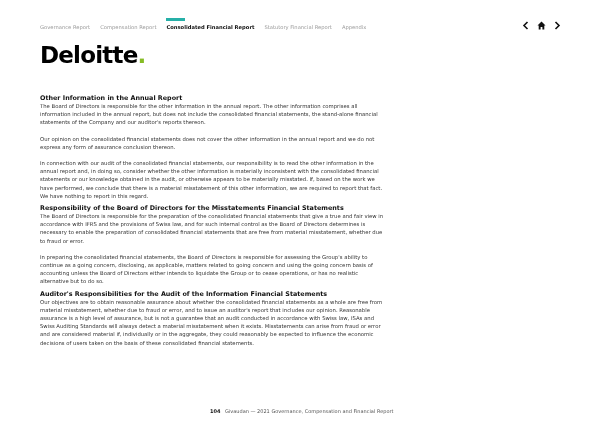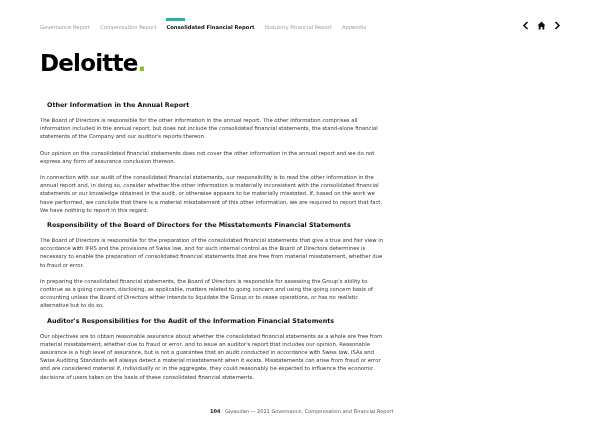--- a/index.html
+++ b/index.html
@@ -3,24 +3,24 @@
 <meta charset="utf-8">
 <style>
   html, body { margin: 0; padding: 0; background: #ffffff; }
   body { width: 600px; height: 424px; position: relative; overflow: hidden; font-family: "DejaVu Sans", sans-serif; color: #222; }
   .topnav { position: absolute; top: 24px; left: 40px; display: flex; gap: 10px; font-size: 5.2px; white-space: nowrap; }
   .topnav .tab { color: #9a9a9a; position: relative; cursor: pointer; }
   .topnav .tab.active { color: #111; font-weight: bold; }
   .topnav .tab.active .bar { position: absolute; top: -6px; left: 0; width: 19px; height: 3px; background: #26b0a8; }
   .navicons { position: absolute; top: 21px; left: 522px; display: flex; gap: 8px; align-items: center; }
   .navicons svg { display: block; }
-  .logo { position: absolute; top: 50px; left: 40px; font-family: "DejaVu Sans", sans-serif; font-weight: bold; font-size: 23px; letter-spacing: -0.8px; color: #000; }
+  .logo { position: absolute; top: 42px; left: 40px; font-family: "DejaVu Sans", sans-serif; font-weight: bold; font-size: 23px; letter-spacing: -0.8px; color: #000; }
   .logo .dot { color: #86bc25; }
   .content { position: absolute; top: 94px; left: 40px; width: 346px; font-size: 5.3px; line-height: 8.2px; color: #333; }
-  .content h2 { font-size: 6.4px; font-weight: bold; margin: 7px; color: #111; line-height: 8px; }
+  .content h2 { font-size: 6.4px; font-weight: bold; margin: 0; color: #111; line-height: 8px; }
   .content p { margin: 0 0 8px 0; }
   .content p.tight { margin-bottom: 4px; }
   .footer { position: absolute; top: 408px; left: 210px; font-size: 5px; color: #555; white-space: nowrap; }
   .footer .pg { font-weight: bold; color: #111; margin-right: 3px; }
 </style>
 </head>
 <body>
 
 <div class="topnav">
   <span class="tab"><span>Governance Report</span></span>

